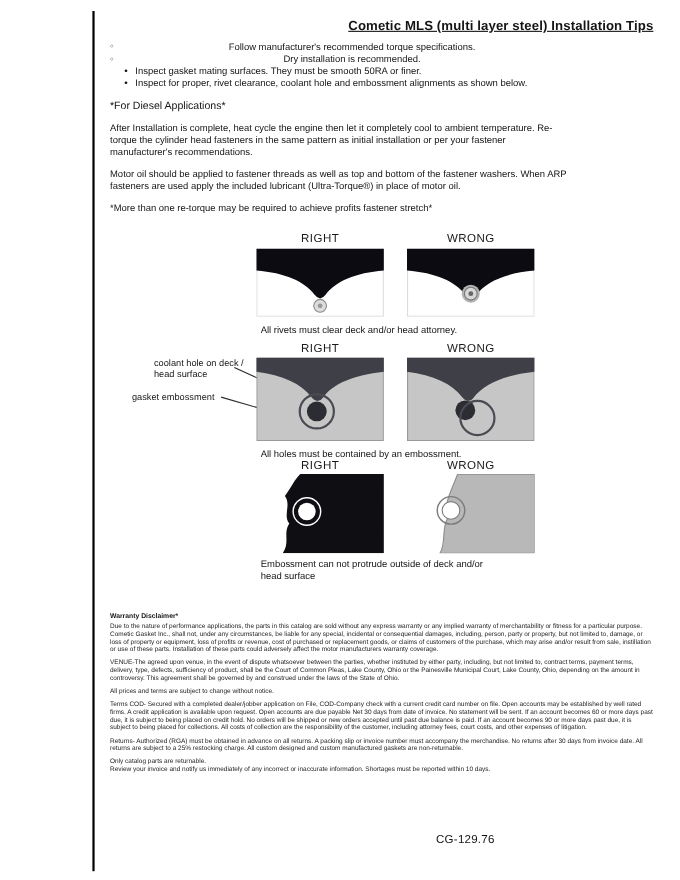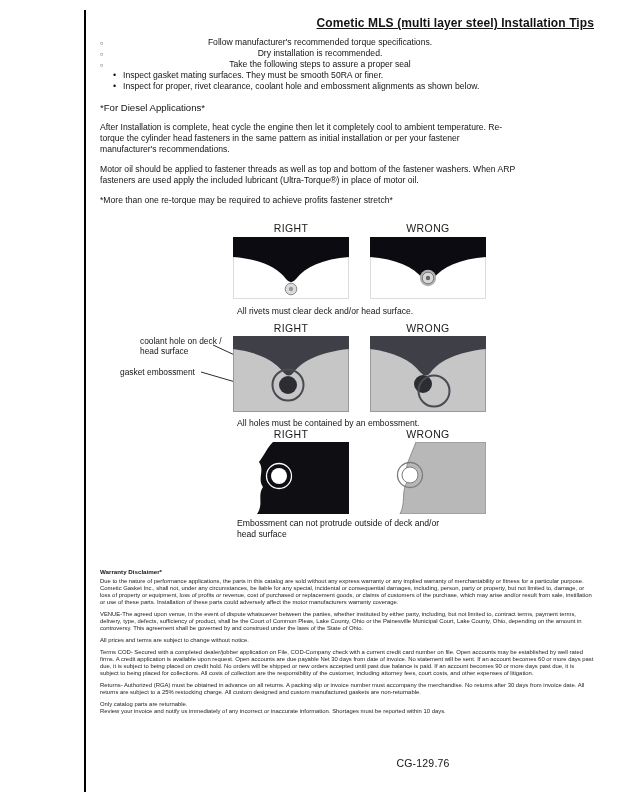--- a/index.html
+++ b/index.html
@@ -58,21 +58,20 @@
 
 <div class="left-rule"></div>
 
 <div class="content">
 
   <h1 class="title">Cometic MLS (multi layer steel) Installation Tips</h1>
 
   <ul class="tips">
     <li class="tip"><span>Follow manufacturer's recommended torque specifications.</span></li>
     <li class="tip"><span>Dry installation is recommended.</span></li>
-    <li class="tip"><span>Take the following steps to assure a proper seal</span></li>
     <li class="subtip"><span>Inspect gasket mating surfaces.  They must be smooth 50RA or finer.</span></li>
     <li class="subtip"><span>Inspect for proper, rivet clearance, coolant hole and embossment alignments as shown below.</span></li>
   </ul>
 
   <h2 class="diesel-heading">*For Diesel Applications*</h2>
   <p class="para">After Installation is complete, heat cycle the engine then let it completely cool to ambient temperature. Re-torque the cylinder head fasteners in the same pattern as initial installation or per your fastener manufacturer's recommendations.</p>
   <p class="para">Motor oil should be applied to fastener threads as well as top and bottom of the fastener washers. When ARP fasteners are used apply the included lubricant (Ultra-Torque®) in place of motor oil.</p>
   <p class="para">*More than one re-torque may be required to achieve profits fastener stretch*</p>
 
   <div class="figures">
@@ -88,21 +87,21 @@
     </svg>
 
     <svg class="dimg" style="left:270px; top:15px;" viewBox="0 0 116 62">
       <rect x="0.5" y="0.5" width="115" height="61" fill="#ffffff" stroke="#dcdcdc"></rect>
       <path d="M0,0 H116 V20 C90,22 72,30 63,42 Q58,48.5 53,42 C44,30 26,22 0,20 Z" fill="#0b0b11"></path>
       <circle cx="58" cy="41" r="8.2" fill="#b3b3b3"></circle>
       <circle cx="58" cy="41" r="5.8" fill="#d8d8d8" stroke="#777777" stroke-width="1"></circle>
       <circle cx="58" cy="41" r="2.2" fill="#666666"></circle>
     </svg>
 
-    <div class="dcaption" style="left:137px; top:84px;">All rivets must clear deck and/or head surface.</div>
+    <div class="dcaption" style="left:137px; top:84px;">All rivets must clear deck and/or head attorney.</div>
 
     <div class="dlabel" style="left:133px; top:100px;">RIGHT</div>
     <div class="dlabel" style="left:270px; top:100px;">WRONG</div>
 
     <div class="annotation" style="left:40px; top:114px; width:84px;">coolant hole on deck / head surface</div>
     <div class="annotation" style="left:20px; top:145px; width:80px;">gasket embossment</div>
 
     <svg class="connectors" width="480" height="322" viewBox="0 0 480 322">
       <line x1="113" y1="123" x2="180" y2="154" stroke="#2b2b2b" stroke-width="1"></line>
       <line x1="101" y1="150" x2="173" y2="171" stroke="#2b2b2b" stroke-width="1"></line>

